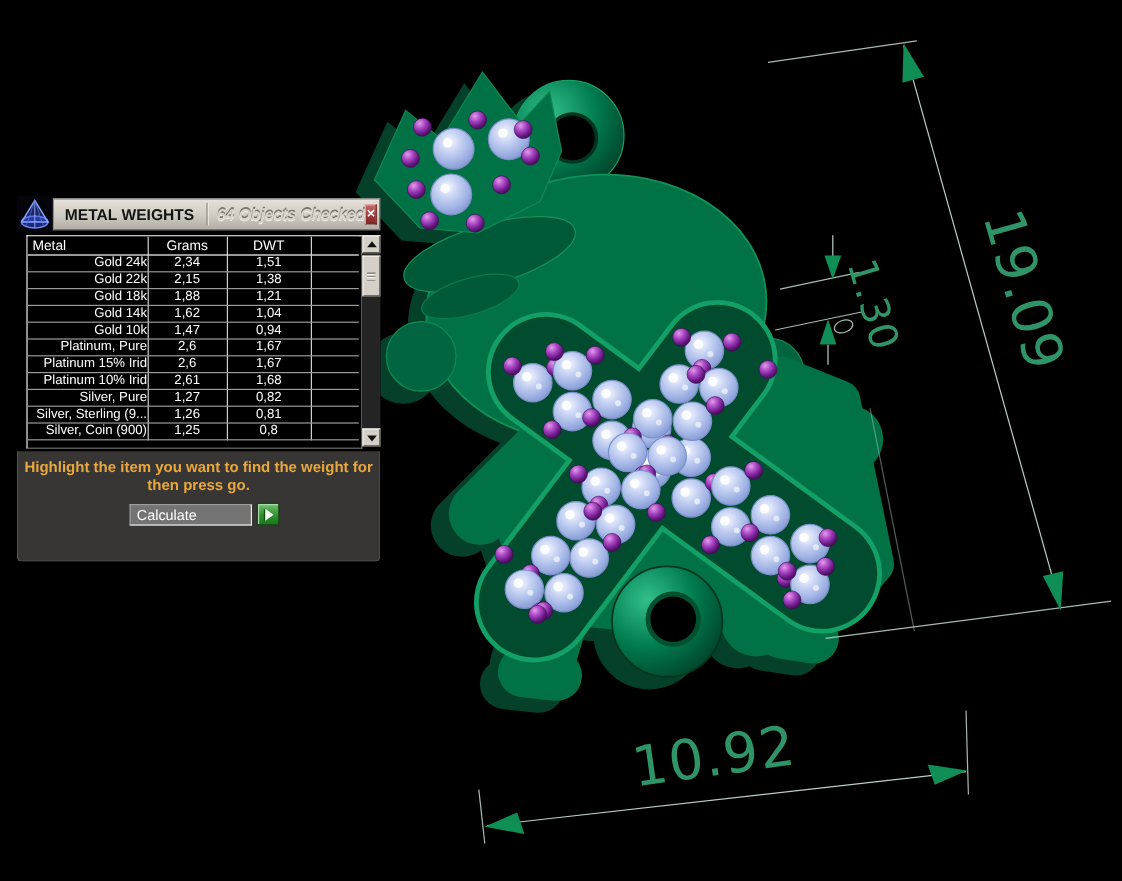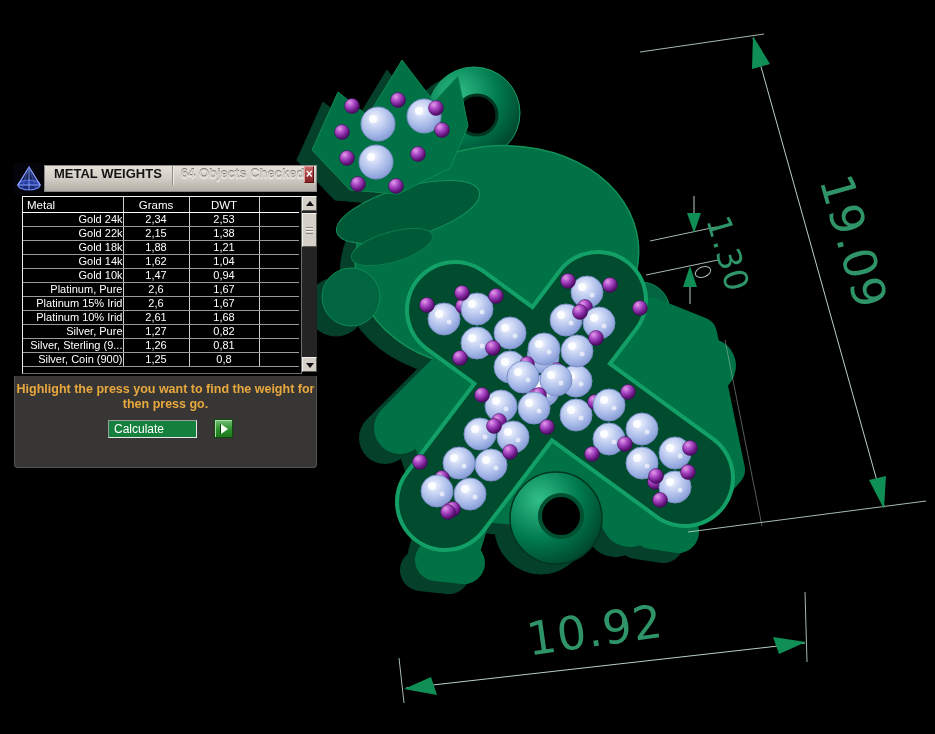--- a/index.html
+++ b/index.html
@@ -5,25 +5,25 @@
   html,body{margin:0;padding:0;background:#000;}
   .stage{position:relative;width:935px;height:734px;background:#000;overflow:hidden;
          font-family:"Liberation Sans",sans-serif;-webkit-font-smoothing:antialiased;}
   .scene{position:absolute;left:0;top:0;}
 
   
   .dialog{position:absolute;left:14px;top:163px;width:303px;height:305px;}
   .dlg-icon{position:absolute;left:0;top:0;width:30px;height:31px;background:#04040a;}
   .dlg-titlebar{position:absolute;left:30px;top:2px;width:273px;height:27px;box-sizing:border-box;
     background:linear-gradient(180deg,#e6e2da 0%,#cfcbc3 55%,#b2aea6 100%);
-    border:1px solid #8a8a8a;display:flex;align-items:flex-start;}
+    border:1px solid #8a8a8a;display:flex;align-items:center;}
   .dlg-title{font-weight:bold;font-size:13px;color:#141414;padding-left:9px;white-space:nowrap;}
   .dlg-sep{width:0;height:19px;border-left:1px solid #918d85;border-right:1px solid #f0ede7;margin:0 7px 0 10px;}
   .dlg-status{font-weight:bold;font-size:13px;color:#d6d3cb;white-space:nowrap;
-    text-shadow:0 -1px 0 #7c7870,0 1px 0 #f2efe9;}
+    text-shadow:0 -1px 0 #7c7870,0 1px 0 #f2efe9;font-style:italic;}
   .dlg-close{margin-left:auto;margin-right:2px;width:17px;height:17px;box-sizing:border-box;
     background:linear-gradient(180deg,#c96a6a,#9c3434 60%,#852626);
     border:1px solid;border-color:#e0a2a2 #5e1414 #5e1414 #e0a2a2;
     color:#fff;font-size:12px;font-weight:bold;line-height:14px;text-align:center;cursor:pointer;}
   .dlg-body{position:absolute;left:0;top:31px;width:303px;height:182px;background:#000;}
   .tbl-wrap{position:absolute;left:8px;top:2px;width:278px;height:176px;overflow:hidden;
     border:1px solid;border-color:#efefef #6e6e6e #6e6e6e #efefef;background:#000;}
   table.mtable{border-collapse:collapse;table-layout:fixed;width:276px;}
   table.mtable th{font-size:11.5px;font-weight:normal;color:#fff;background:#000;height:15px;
     border-bottom:1px solid #fff;border-right:1px solid #cfcfcf;text-align:center;padding:0;margin-left:19px;}
@@ -44,21 +44,21 @@
   .tri.d{top:5px;border-top:5px solid #111;}
   .sthumb{position:absolute;left:0;top:17px;width:15px;height:34px;box-sizing:border-box;background:#d4d0c8;
     border:1px solid;border-color:#f4f2ee #5a5852 #5a5852 #f4f2ee;cursor:grab;}
   .grip{position:absolute;left:3px;top:13px;width:7px;height:7px;
     background:repeating-linear-gradient(180deg,#8a887f 0 1px,#f4f2ee 1px 2px,transparent 2px 3px);}
   
   .dlg-panel{position:absolute;left:0;top:213px;width:303px;height:92px;background:#373634;
     border:1px solid #55534f;border-top:none;border-radius:0 0 4px 4px;box-sizing:border-box;}
   .instr{position:absolute;top:6px;left:0;right:0;text-align:center;font-size:12.5px;font-weight:bold;
     color:#e9a83d;line-height:15px;}
-  .combo{position:absolute;left:93px;top:44px;width:89px;height:18px;box-sizing:border-box;background:#15803d;
+  .combo{position:absolute;left:93px;top:44px;width:102px;height:18px;box-sizing:border-box;background:#737373;
     border:1px solid;border-color:#9b9b9b #e9e9e9 #e9e9e9 #9b9b9b;color:#fff;font-size:12px;line-height:16px;
     padding-left:5px;cursor:pointer;}
   .go-btn{position:absolute;left:199px;top:43px;width:19px;height:19px;box-sizing:border-box;cursor:pointer;
     background:linear-gradient(180deg,#72c172 0%,#2f912f 55%,#1d771d 100%);
     border:1px solid #0e4b0e;box-shadow:inset 1px 1px 0 #a9dca9;}
   .go-tri{position:absolute;left:6px;top:4px;width:0;height:0;border-top:5px solid transparent;
     border-bottom:5px solid transparent;border-left:7px solid #f2fff2;
     filter:drop-shadow(-1px 0 0 #0c3c0c);}
 </style>
 </head>
@@ -360,21 +360,21 @@
               <th>Metal</th>
               <th>Grams</th>
               <th>DWT</th>
               <th></th>
             </tr>
           </thead>
           <tbody id="metal-rows">
               <tr>
                 <td>Gold 24k</td>
                 <td>2,34</td>
-                <td>2,53</td>
+                <td>1,51</td>
                 <td></td>
               </tr>
               <tr>
                 <td>Gold 22k</td>
                 <td>2,15</td>
                 <td>1,38</td>
                 <td></td>
               </tr>
               <tr>
                 <td>Gold 18k</td>
@@ -441,21 +441,21 @@
             <div class="grip"></div>
           </div>
         <div class="sbtn down">
             <div class="tri d"></div>
           </div>
       </div>
     </div>
 
     <div class="dlg-panel">
       <div class="instr">
-        <div>Highlight the press you want to find the weight for</div>
+        <div>Highlight the item you want to find the weight for</div>
         <div>then press go.</div>
       </div>
       <div class="combo">
         <span>Calculate</span>
       </div>
       <div class="go-btn">
         <div class="go-tri"></div>
       </div>
     </div>
   </div>

